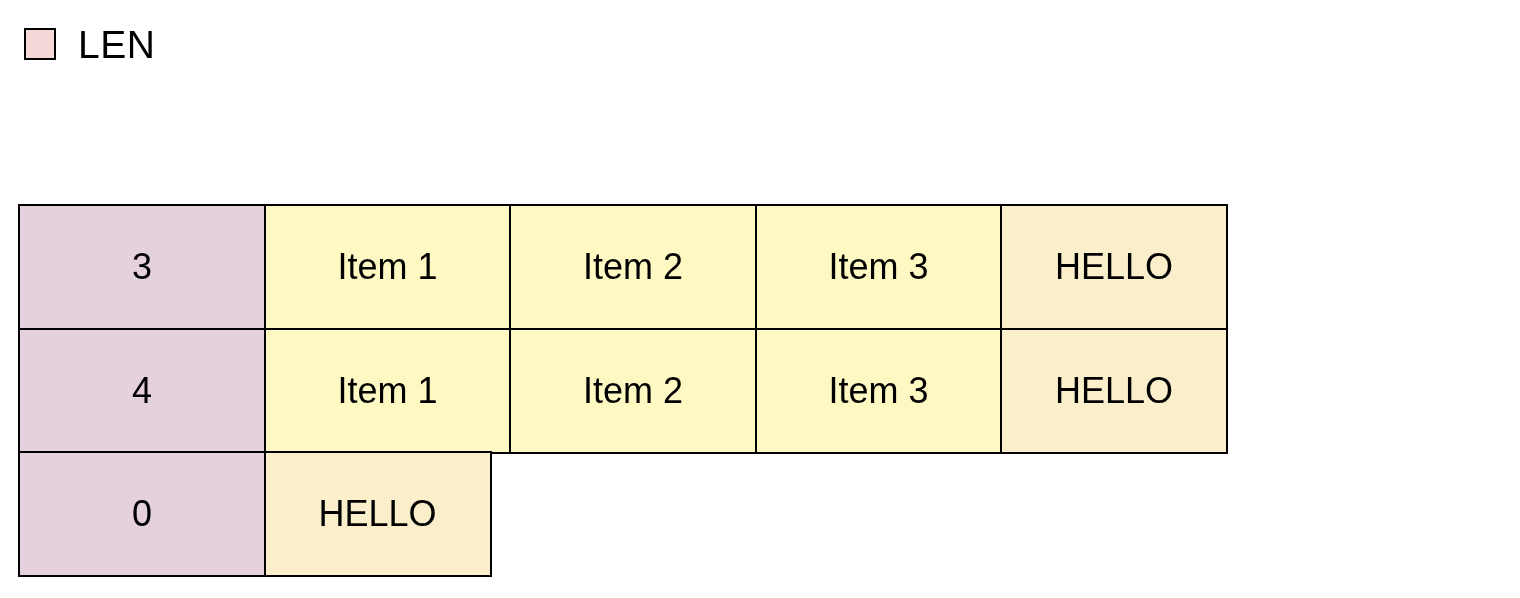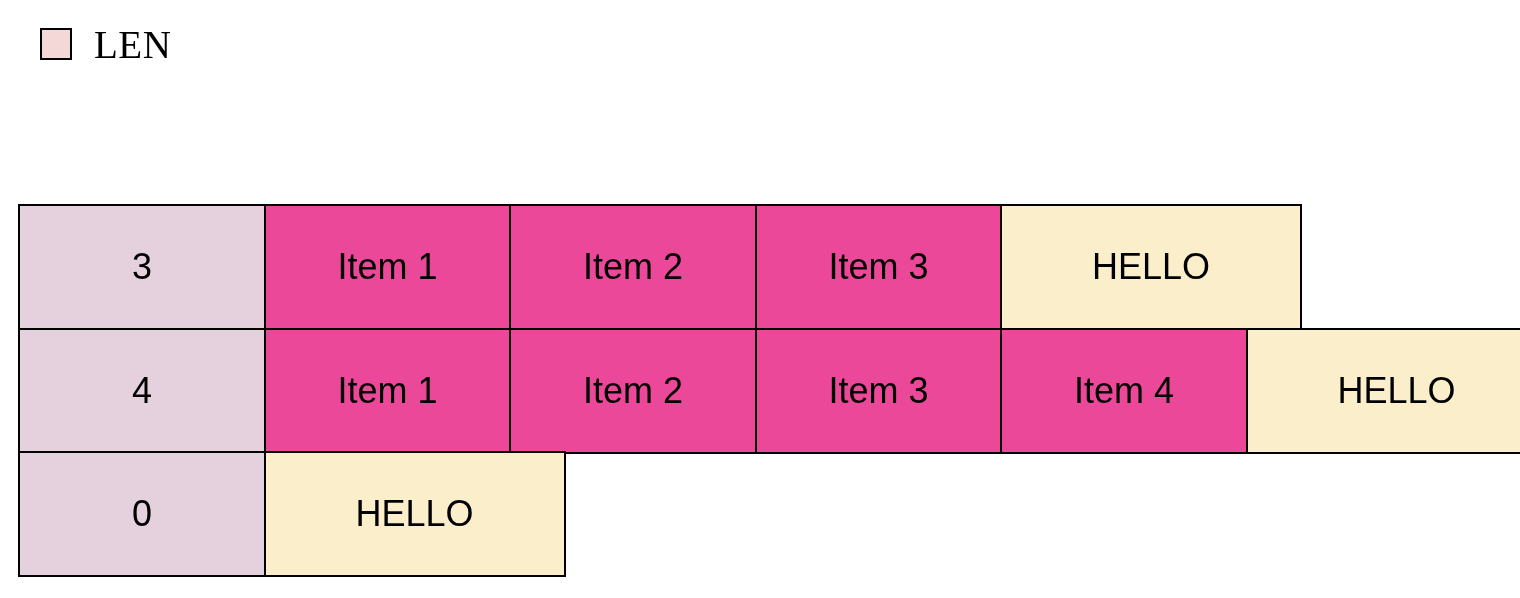--- a/index.html
+++ b/index.html
@@ -12,23 +12,22 @@
     height: 598px;
     font-family: "Liberation Sans", sans-serif;
     color: #000000;
     overflow: hidden;
     position: relative;
   }
 
   
   #legend {
     position: absolute;
-    left: 40px;
+    left: 24px;
     top: 22px;
-    font-family: Liberation Serif, serif;
   }
   .legend-row {
     display: flex;
     align-items: center;
     height: 44px;
   }
   .legend-swatch {
     width: 32px;
     height: 32px;
     border: 2.5px solid #000000;
@@ -65,22 +64,22 @@
     justify-content: center;
     font-size: 36px;
     line-height: 1;
     white-space: nowrap;
     margin-left: -2.5px;
   }
   .cell:first-child {
     margin-left: 0;
   }
   .cell.len  { width: 248px; background: #e5d0de; }
-  .cell.lst  { width: 248px; background: #ec4899; }
-  .cell.fld  { width: 302px; background: #fbefcb; }
+  .cell.lst  { width: 248px; background: #fef9c3; }
+  .cell.fld  { width: 228px; background: #fbefcb; }
 </style>
 </head>
 <body>
 
 <div id="legend">
 
   <div class="legend-row">
     <span class="legend-swatch" style="background:#f4d7d7"></span>
     <span class="legend-label">LEN</span>
   </div>
@@ -97,21 +96,20 @@
     <div class="cell lst">Item 2</div>
     <div class="cell lst">Item 3</div>
     <div class="cell fld">HELLO</div>
   </div>
 
   <div class="row">
     <div class="cell len">4</div>
     <div class="cell lst">Item 1</div>
     <div class="cell lst">Item 2</div>
     <div class="cell lst">Item 3</div>
-    <div class="cell lst">Item 4</div>
     <div class="cell fld">HELLO</div>
   </div>
 
   <div class="row">
     <div class="cell len">0</div>
     <div class="cell fld">HELLO</div>
   </div>
 
 </div>
 

